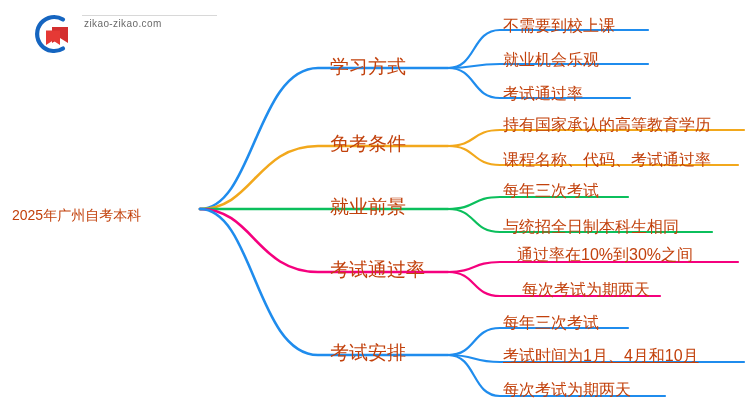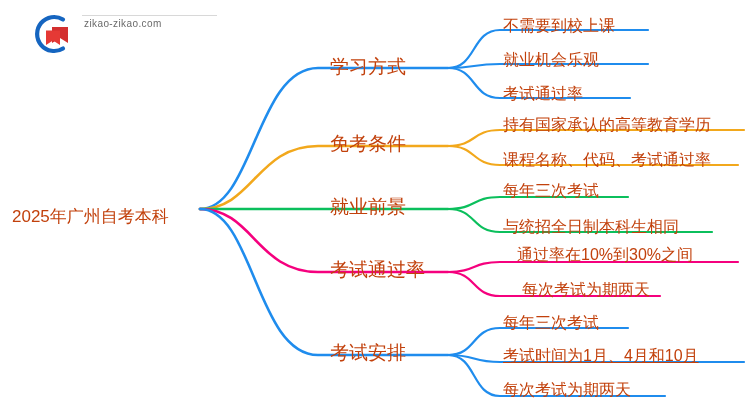--- a/index.html
+++ b/index.html
@@ -70,21 +70,21 @@
     left: 0;
     top: 0;
   }
   .node-label {
     position: absolute;
     color: #c2410c;
     white-space: nowrap;
     line-height: 1;
   }
   .root-label {
-    font-size: 17px;
+    font-size: 14px;
   }
   .branch-label {
     font-size: 19px;
   }
   .leaf-label {
     font-size: 16px;
   }
 </style>
 </head>
 <body>

